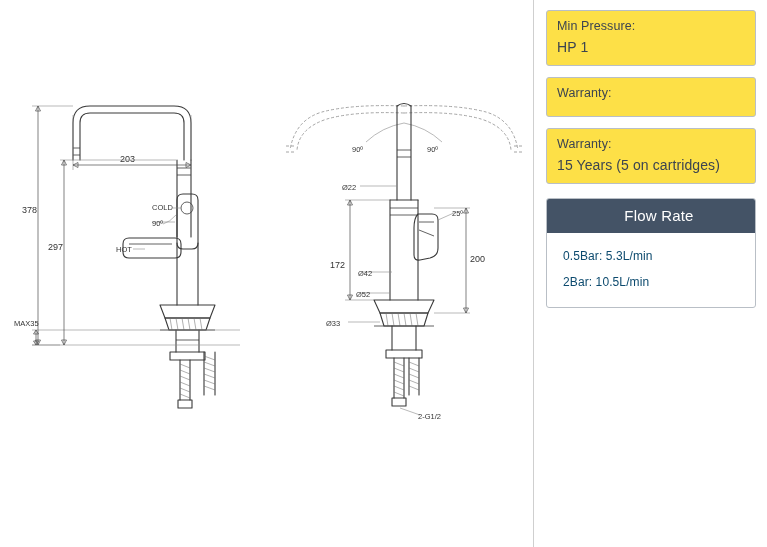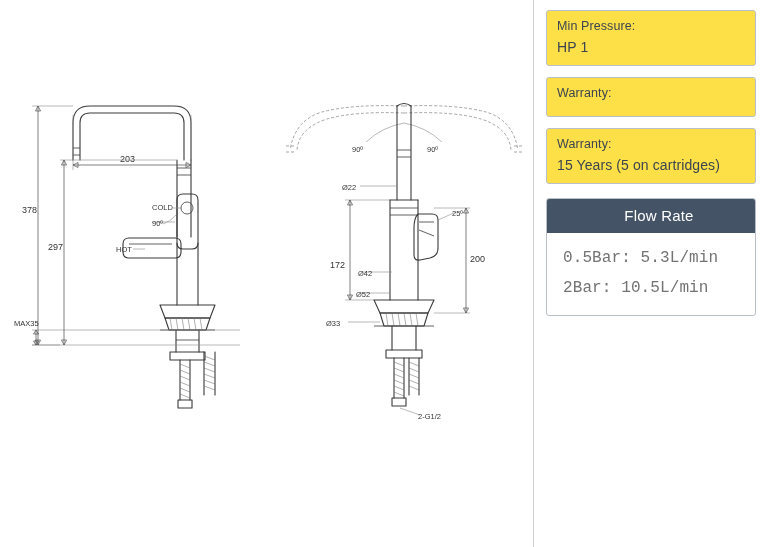--- a/index.html
+++ b/index.html
@@ -75,25 +75,24 @@
     color: #ffffff;
     text-align: center;
     font-size: 15px;
     padding: 8px 0 9px 16px;
     letter-spacing: 0.2px;
   }
   .flow-list {
     padding: 10px 0 12px 0;
   }
   .flow-item {
-    font-size: 16px;
-    color: #737373;
+    font-size: 12px;
+    color: #0c4a6e;
     padding: 6px 0 6px 16px;
     letter-spacing: 0.1px;
-    font-family: Liberation Mono, monospace;
   }
 
   
   .dim-text {
     font-family: "Liberation Sans", sans-serif;
     font-size: 9px;
     fill: #333333;
   }
   .dim-text-sm {
     font-family: "Liberation Sans", sans-serif;

